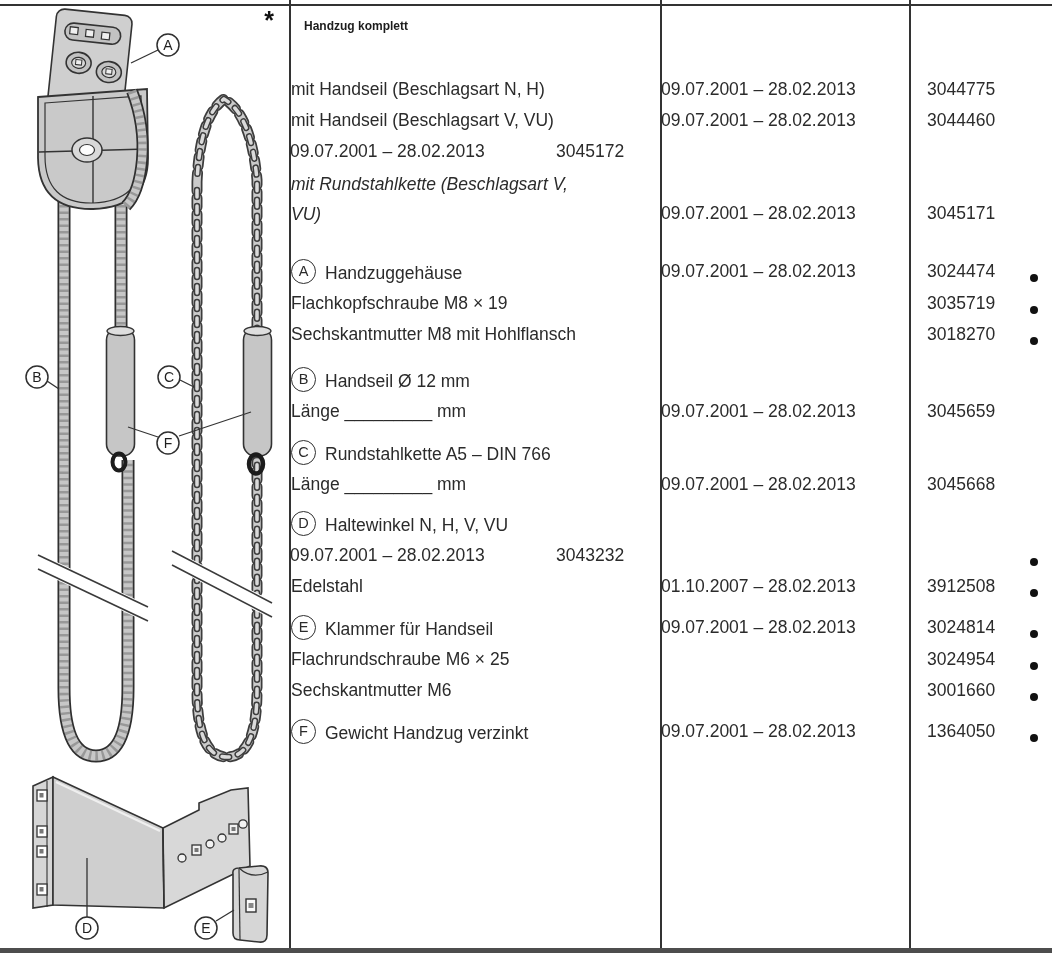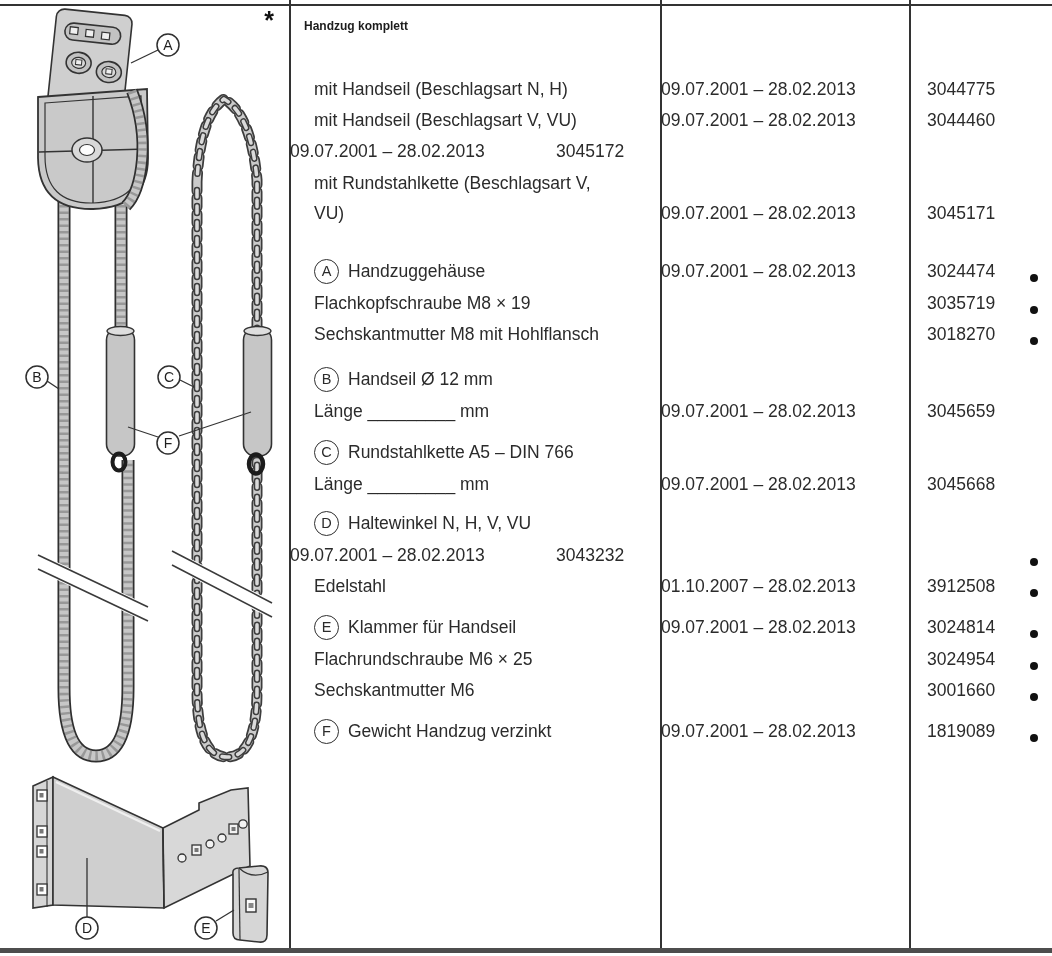--- a/index.html
+++ b/index.html
@@ -21,23 +21,23 @@
   .section{margin-top:6px;}
   .section.s1{margin-top:25px;}
   .section.s2{margin-top:25px;}
   .section.s3{margin-top:12px;}
   .section.s4{margin-top:8px;}
   .section.s6{margin-top:8px;}
   .section.s7{margin-top:8px;}
   .row{display:flex;align-items:center;height:31px;font-size:17.5px;}
   .row.badge-row{height:34px;}
   .row.wrap{height:62px;align-items:flex-end;}
-  .c-desc{width:371px;box-sizing:border-box;padding-left:24px;display:flex;align-items:center;}
+  .c-desc{width:371px;box-sizing:border-box;padding-left:1px;display:flex;align-items:flex-end;}
   .row.wrap .c-desc{align-self:stretch;height:62px;}
-  .row.wrap .lbl{white-space:pre-line;line-height:30px;}
+  .row.wrap .lbl{white-space:pre-line;line-height:30px;font-style:italic;}
   .c-date{width:249px;box-sizing:border-box;padding-left:0;}
   .row.wrap .c-date,.row.wrap .c-part{height:31px;display:flex;align-items:center;}
   .c-part{flex:1;box-sizing:border-box;padding-left:17px;padding-right:14px;display:flex;align-items:flex-end;}
   .dot{width:8px;height:8px;border-radius:50%;background:#111;margin-left:auto;}
   .dot.hidden{visibility:hidden;}
   .badge{flex:0 0 auto;width:23px;height:23px;border:1.7px solid #2f2f2f;border-radius:50%;
          display:inline-flex;align-items:center;justify-content:center;
          font-size:14.5px;margin-right:9px;background:#fff;}
   svg text{font-family:"Liberation Sans","DejaVu Sans",sans-serif;}
 </style>
@@ -368,21 +368,21 @@
           </div>
         </div>
         <div class="section s7">
           <div class="row badge-row">
             <div class="c-desc">
               <div class="badge">F</div>
               <div class="lbl">Gewicht Handzug verzinkt</div>
             </div>
             <div class="c-date">09.07.2001 – 28.02.2013</div>
             <div class="c-part">
-              <div class="num">1819089</div>
+              <div class="num">1364050</div>
               <div class="dot"></div>
             </div>
           </div>
         </div>
       </div>
   </div>
 
 </div>
 
 </body></html>

